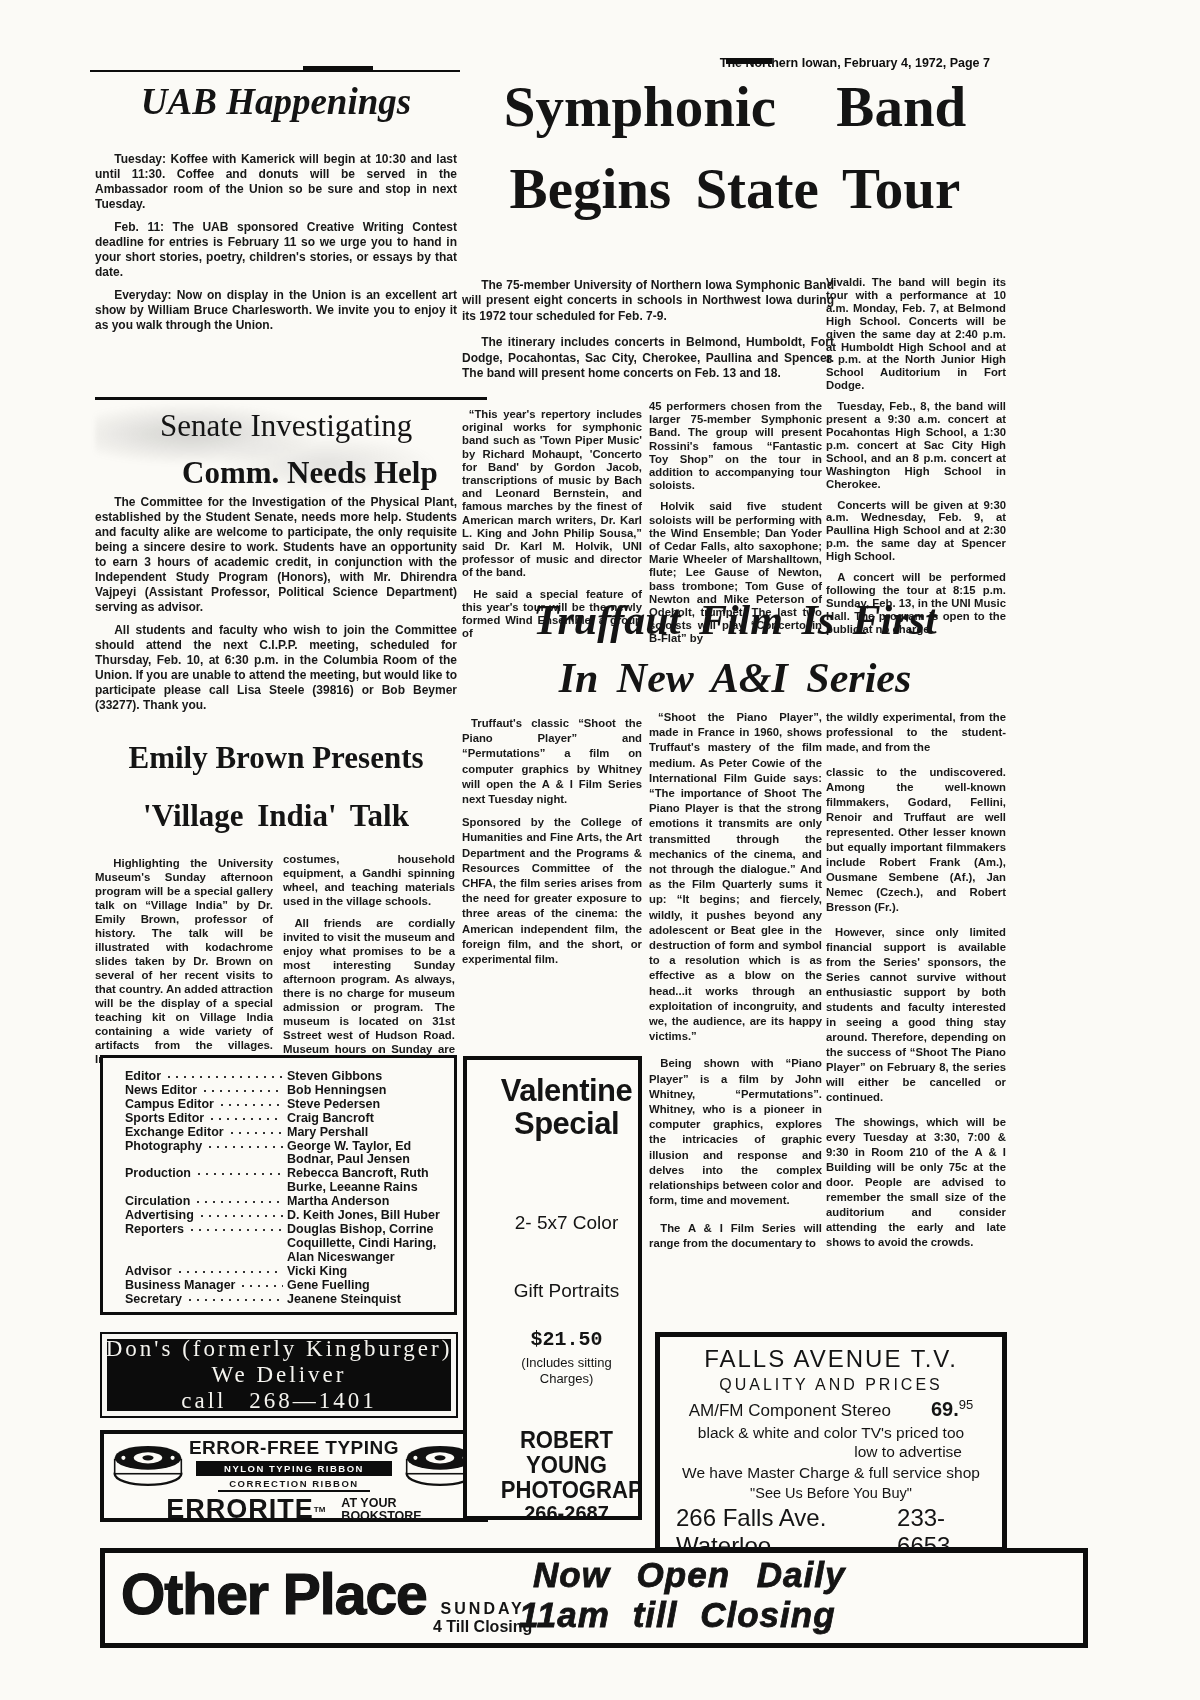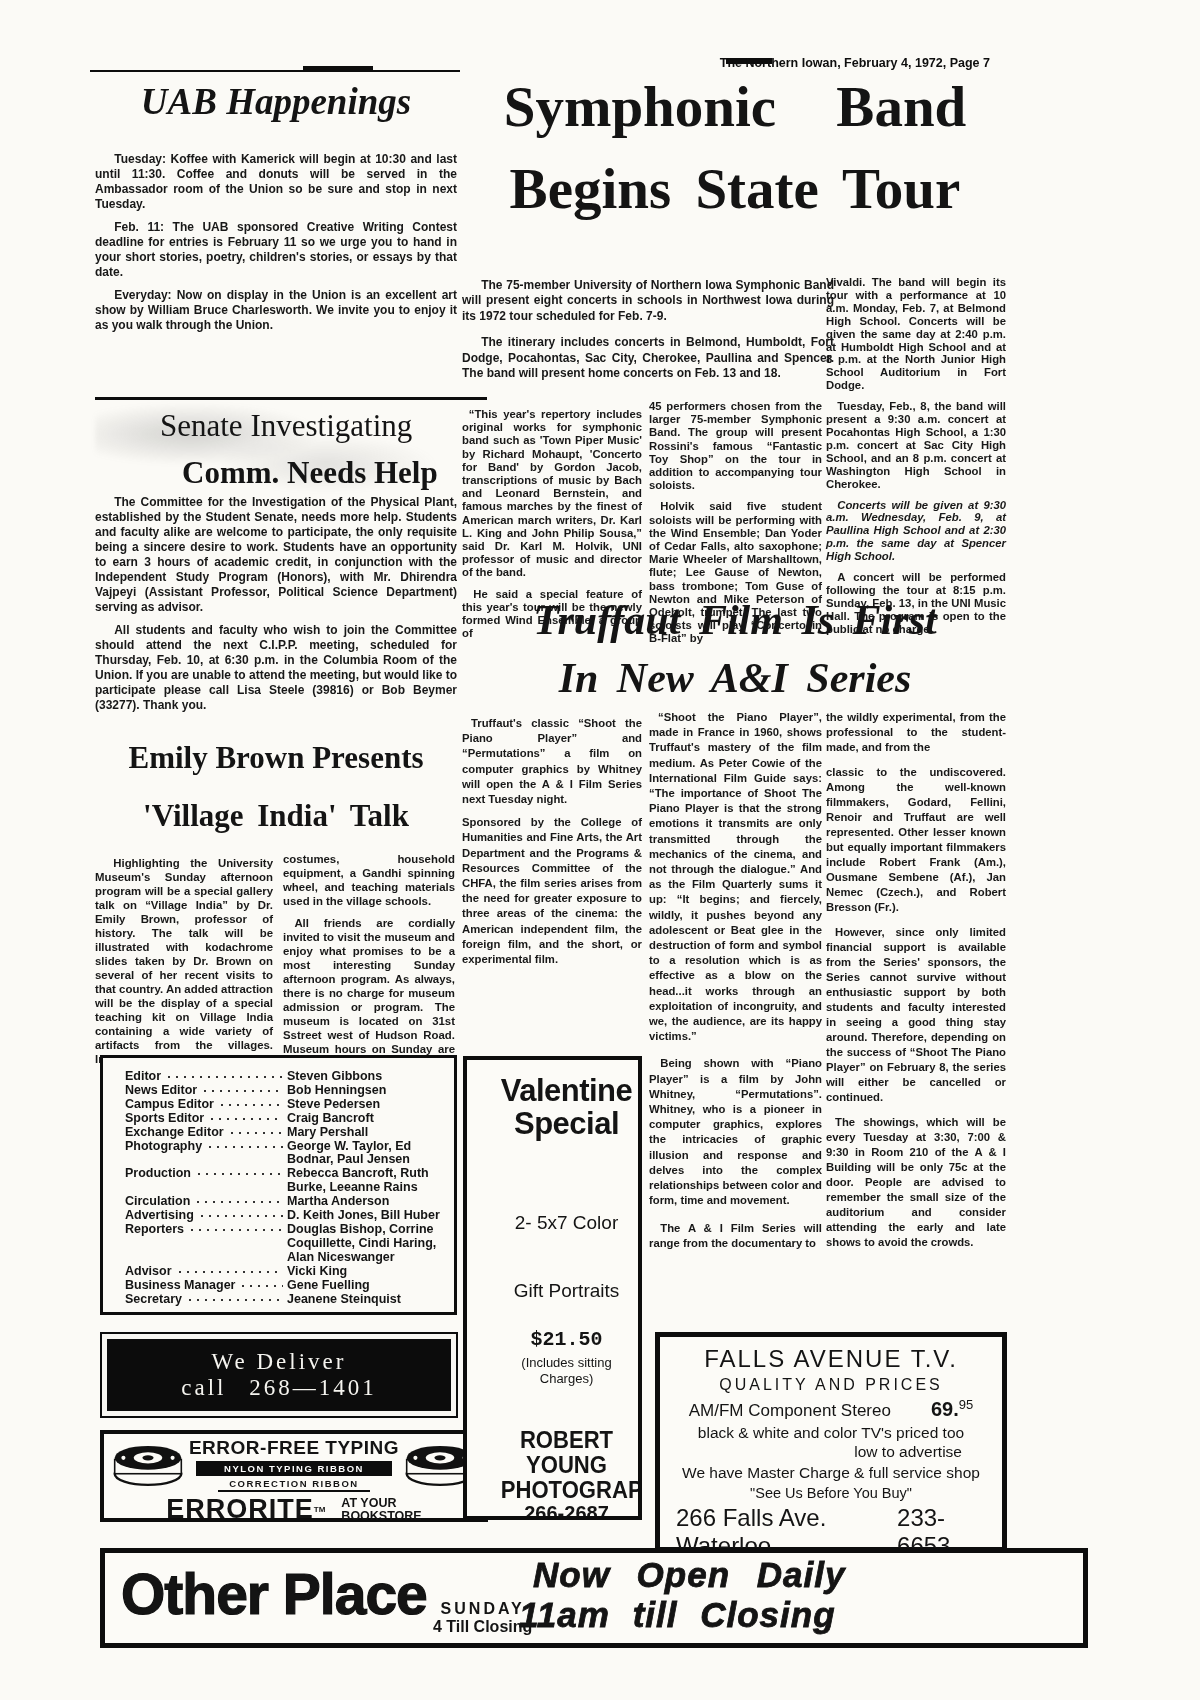--- a/index.html
+++ b/index.html
@@ -179,20 +179,21 @@
         <span class="names">Gene Fuelling</span>
       </div>
     <div class="staff-row">
         <span class="role">Secretary</span>
         <span class="leader"></span>
         <span class="names">Jeanene Steinquist</span>
       </div>
   </div>
 
   <div class="abs dons" style="left:100px;top:1332px;width:358px;height:86px;">
+    <div style="font-size:23px;">Don's (formerly Kingburger)</div>
     <div style="font-size:23px;">We Deliver</div>
     <div style="font-size:23px;word-spacing:14px;">call  268—1401</div>
   </div>
 
   <div class="abs errorite" style="left:100px;top:1430px;width:388px;height:92px;">
     <div class="err-top">
       <svg width="72" height="46" viewBox="0 0 90 58">
         <ellipse cx="45" cy="40" rx="42" ry="14" fill="none" stroke="#111" stroke-width="3"></ellipse>
         <rect x="3" y="22" width="84" height="18" fill="#fcfbf7" stroke="#111" stroke-width="2"></rect>
         <ellipse cx="45" cy="20" rx="42" ry="15" fill="#111"></ellipse>
@@ -235,21 +236,21 @@
     <p style="text-indent:.6em;">“This year's repertory includes original works for symphonic band such as 'Town Piper Music' by Richard Mohaupt, 'Concerto for Band' by Gordon Jacob, transcriptions of music by Bach and Leonard Bernstein, and famous marches by the finest of American march writers, Dr. Karl L. King and John Philip Sousa,” said Dr. Karl M. Holvik, UNI professor of music and director of the band.</p>
     <p style="text-indent:1em;">He said a special feature of this year's tour will be the newly formed Wind Ensemble, a group of</p>
   </div>
   <div class="abs copy narrow" style="left:649px;top:400px;width:173px;">
     <p class="ni">45 performers chosen from the larger 75-member Symphonic Band. The group will present Rossini's famous “Fantastic Toy Shop” on the tour in addition to accompanying tour soloists.</p>
     <p style="text-indent:1em;">Holvik said five student soloists will be performing with the Wind Ensemble; Dan Yoder of Cedar Falls, alto saxophone; Marie Wheeler of Marshalltown, flute; Lee Gause of Newton, bass trombone; Tom Guse of Newton and Mike Peterson of Odebolt, trumpet. The last two soloists will play “Concerto in B-Flat” by</p>
   </div>
   <div class="abs copy" style="left:826px;top:276px;width:180px;font-size:11.3px;line-height:12.9px;">
     <p class="ni">Vivaldi. The band will begin its tour with a performance at 10 a.m. Monday, Feb. 7, at Belmond High School. Concerts will be given the same day at 2:40 p.m. at Humboldt High School and at 8 p.m. at the North Junior High School Auditorium in Fort Dodge.</p>
     <p style="text-indent:1em;">Tuesday, Feb., 8, the band will present a 9:30 a.m. concert at Pocahontas High School, a 1:30 p.m. concert at Sac City High School, and an 8 p.m. concert at Washington High School in Cherokee.</p>
-    <p style="text-indent:1em;font-style:italic;">Concerts will be given at 9:30 a.m. Wednesday, Feb. 9, at Paullina High School and at 2:30 p.m. the same day at Spencer High School.</p>
+    <p style="text-indent:1em;">Concerts will be given at 9:30 a.m. Wednesday, Feb. 9, at Paullina High School and at 2:30 p.m. the same day at Spencer High School.</p>
     <p style="text-indent:1em;">A concert will be performed following the tour at 8:15 p.m. Sunday, Feb. 13, in the UNI Music Hall. The program is open to the public at no charge.</p>
   </div>
 
   <div class="abs serif center" style="left:465px;top:596px;width:540px;font-size:42px;font-weight:bold;font-style:italic;word-spacing:8px;">Truffaut Film Is First</div>
   <div class="abs serif center" style="left:465px;top:654px;width:540px;font-size:42px;font-weight:bold;font-style:italic;word-spacing:8px;">In New A&amp;I Series</div>
   <div class="abs copy tnarrow" style="left:462px;top:716px;width:180px;">
     <p style="text-indent:.8em;">Truffaut's classic “Shoot the Piano Player” and “Permutations” a film on computer graphics by Whitney will open the A &amp; I Film Series next Tuesday night.</p>
     <p class="ni">Sponsored by the College of Humanities and Fine Arts, the Art Department and the Programs &amp; Resources Committee of the CHFA, the film series arises from the need for greater exposure to three areas of the cinema: the American independent film, the foreign film, and the short, or experimental film.</p>
   </div>
   <div class="abs copy tnarrow" style="left:649px;top:710px;width:173px;">

